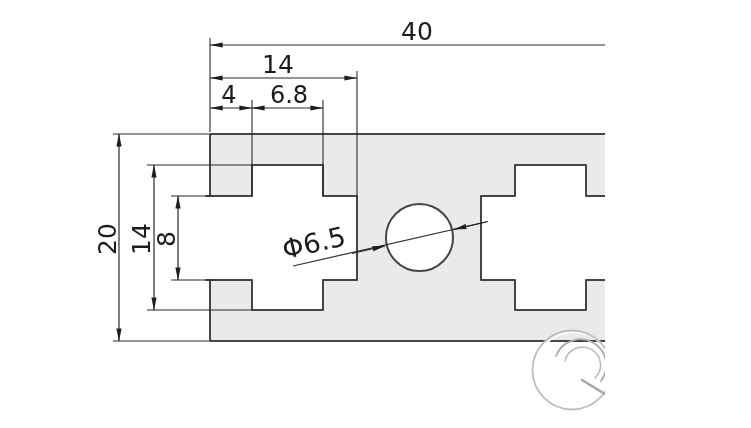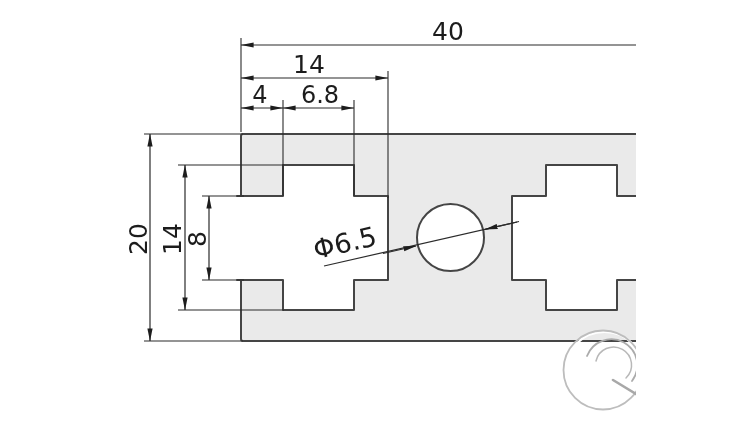--- a/index.html
+++ b/index.html
@@ -2,21 +2,20 @@
 <html><head>
 <meta charset="utf-8">
 <style>
   html,body{margin:0;padding:0;background:#ffffff;}
   .canvas{
     position:relative;
     width:605px;height:428px;
     background:#ffffff;
     overflow:hidden;
     font-family:"DejaVu Sans", sans-serif;
-    padding-left:31px;
   }
   svg{display:block;}
   text{font-family:"DejaVu Sans", sans-serif; fill:#1c1c1c;}
   .dim-text{font-size:25px;}
   .dim-text-sm{font-size:24px;}
   .hole-text{font-size:27px;}
   .outline{stroke:#454545;stroke-width:2;stroke-linejoin:round;stroke-linecap:round;}
   .dimline{stroke:#2b2b2b;stroke-width:1.2;fill:none;}
   .extline{stroke:#2b2b2b;stroke-width:1.1;fill:none;}
   .wm-stroke{fill:none;stroke-linecap:round;}

